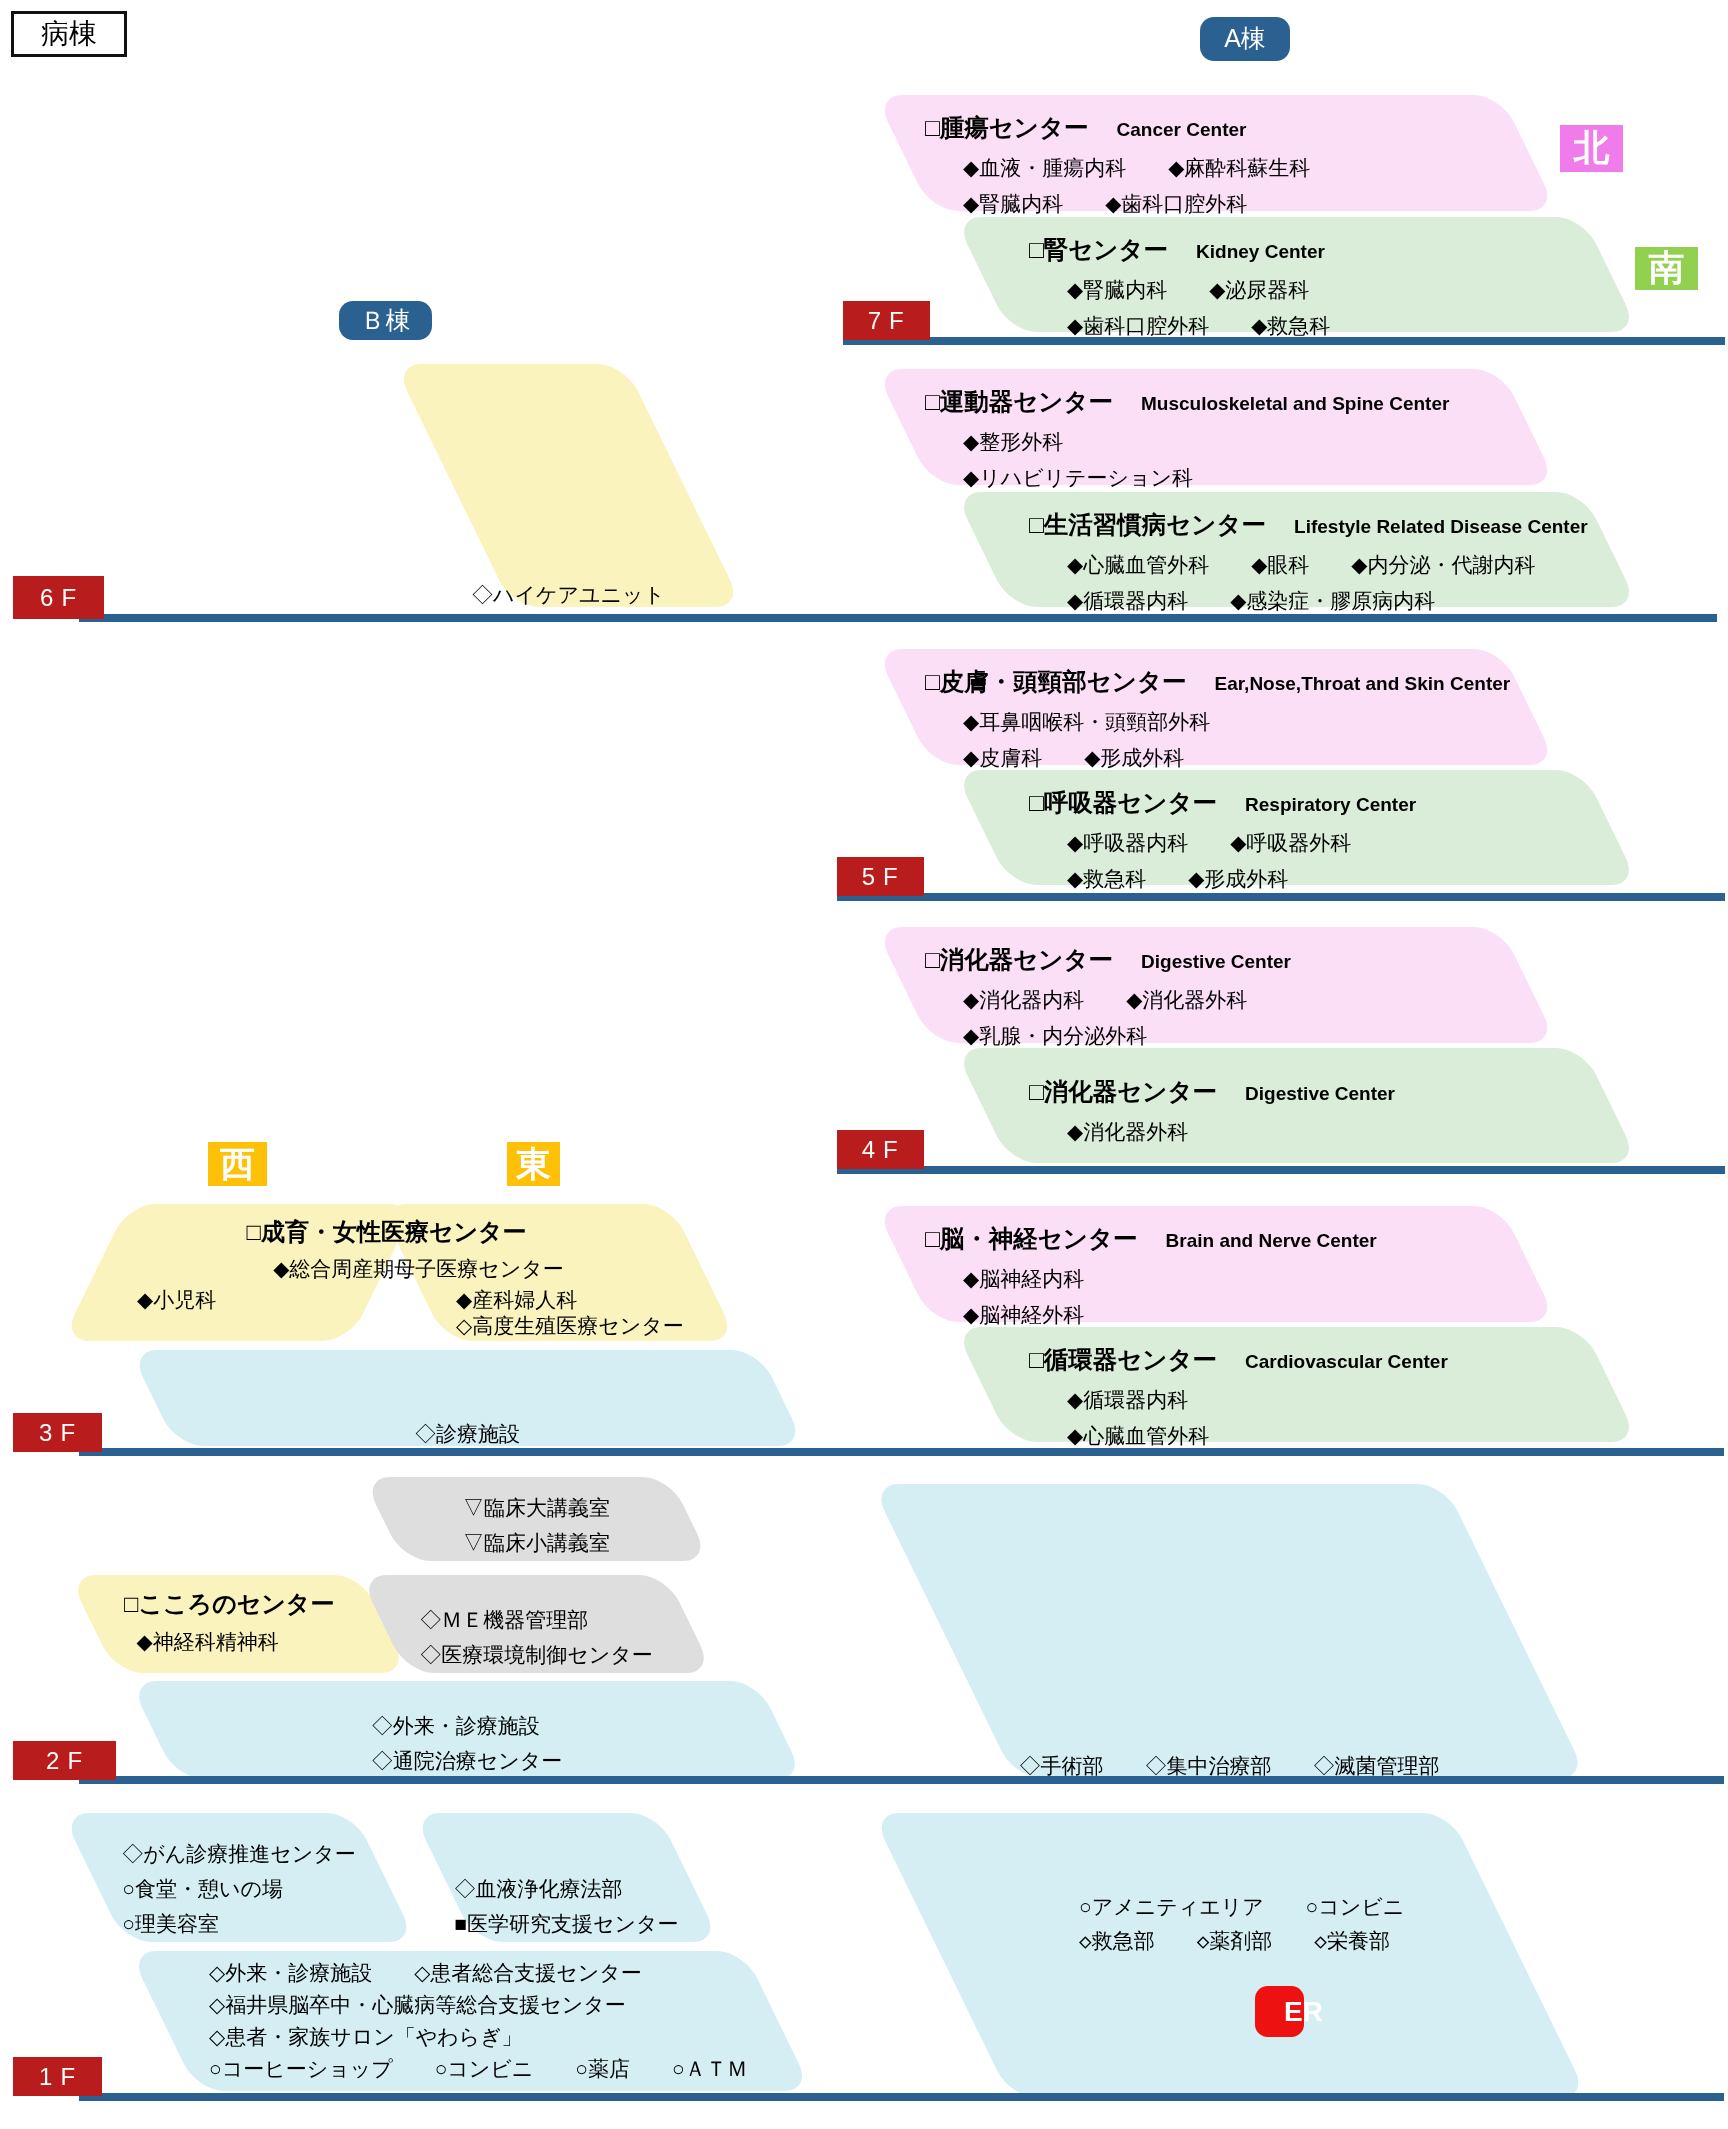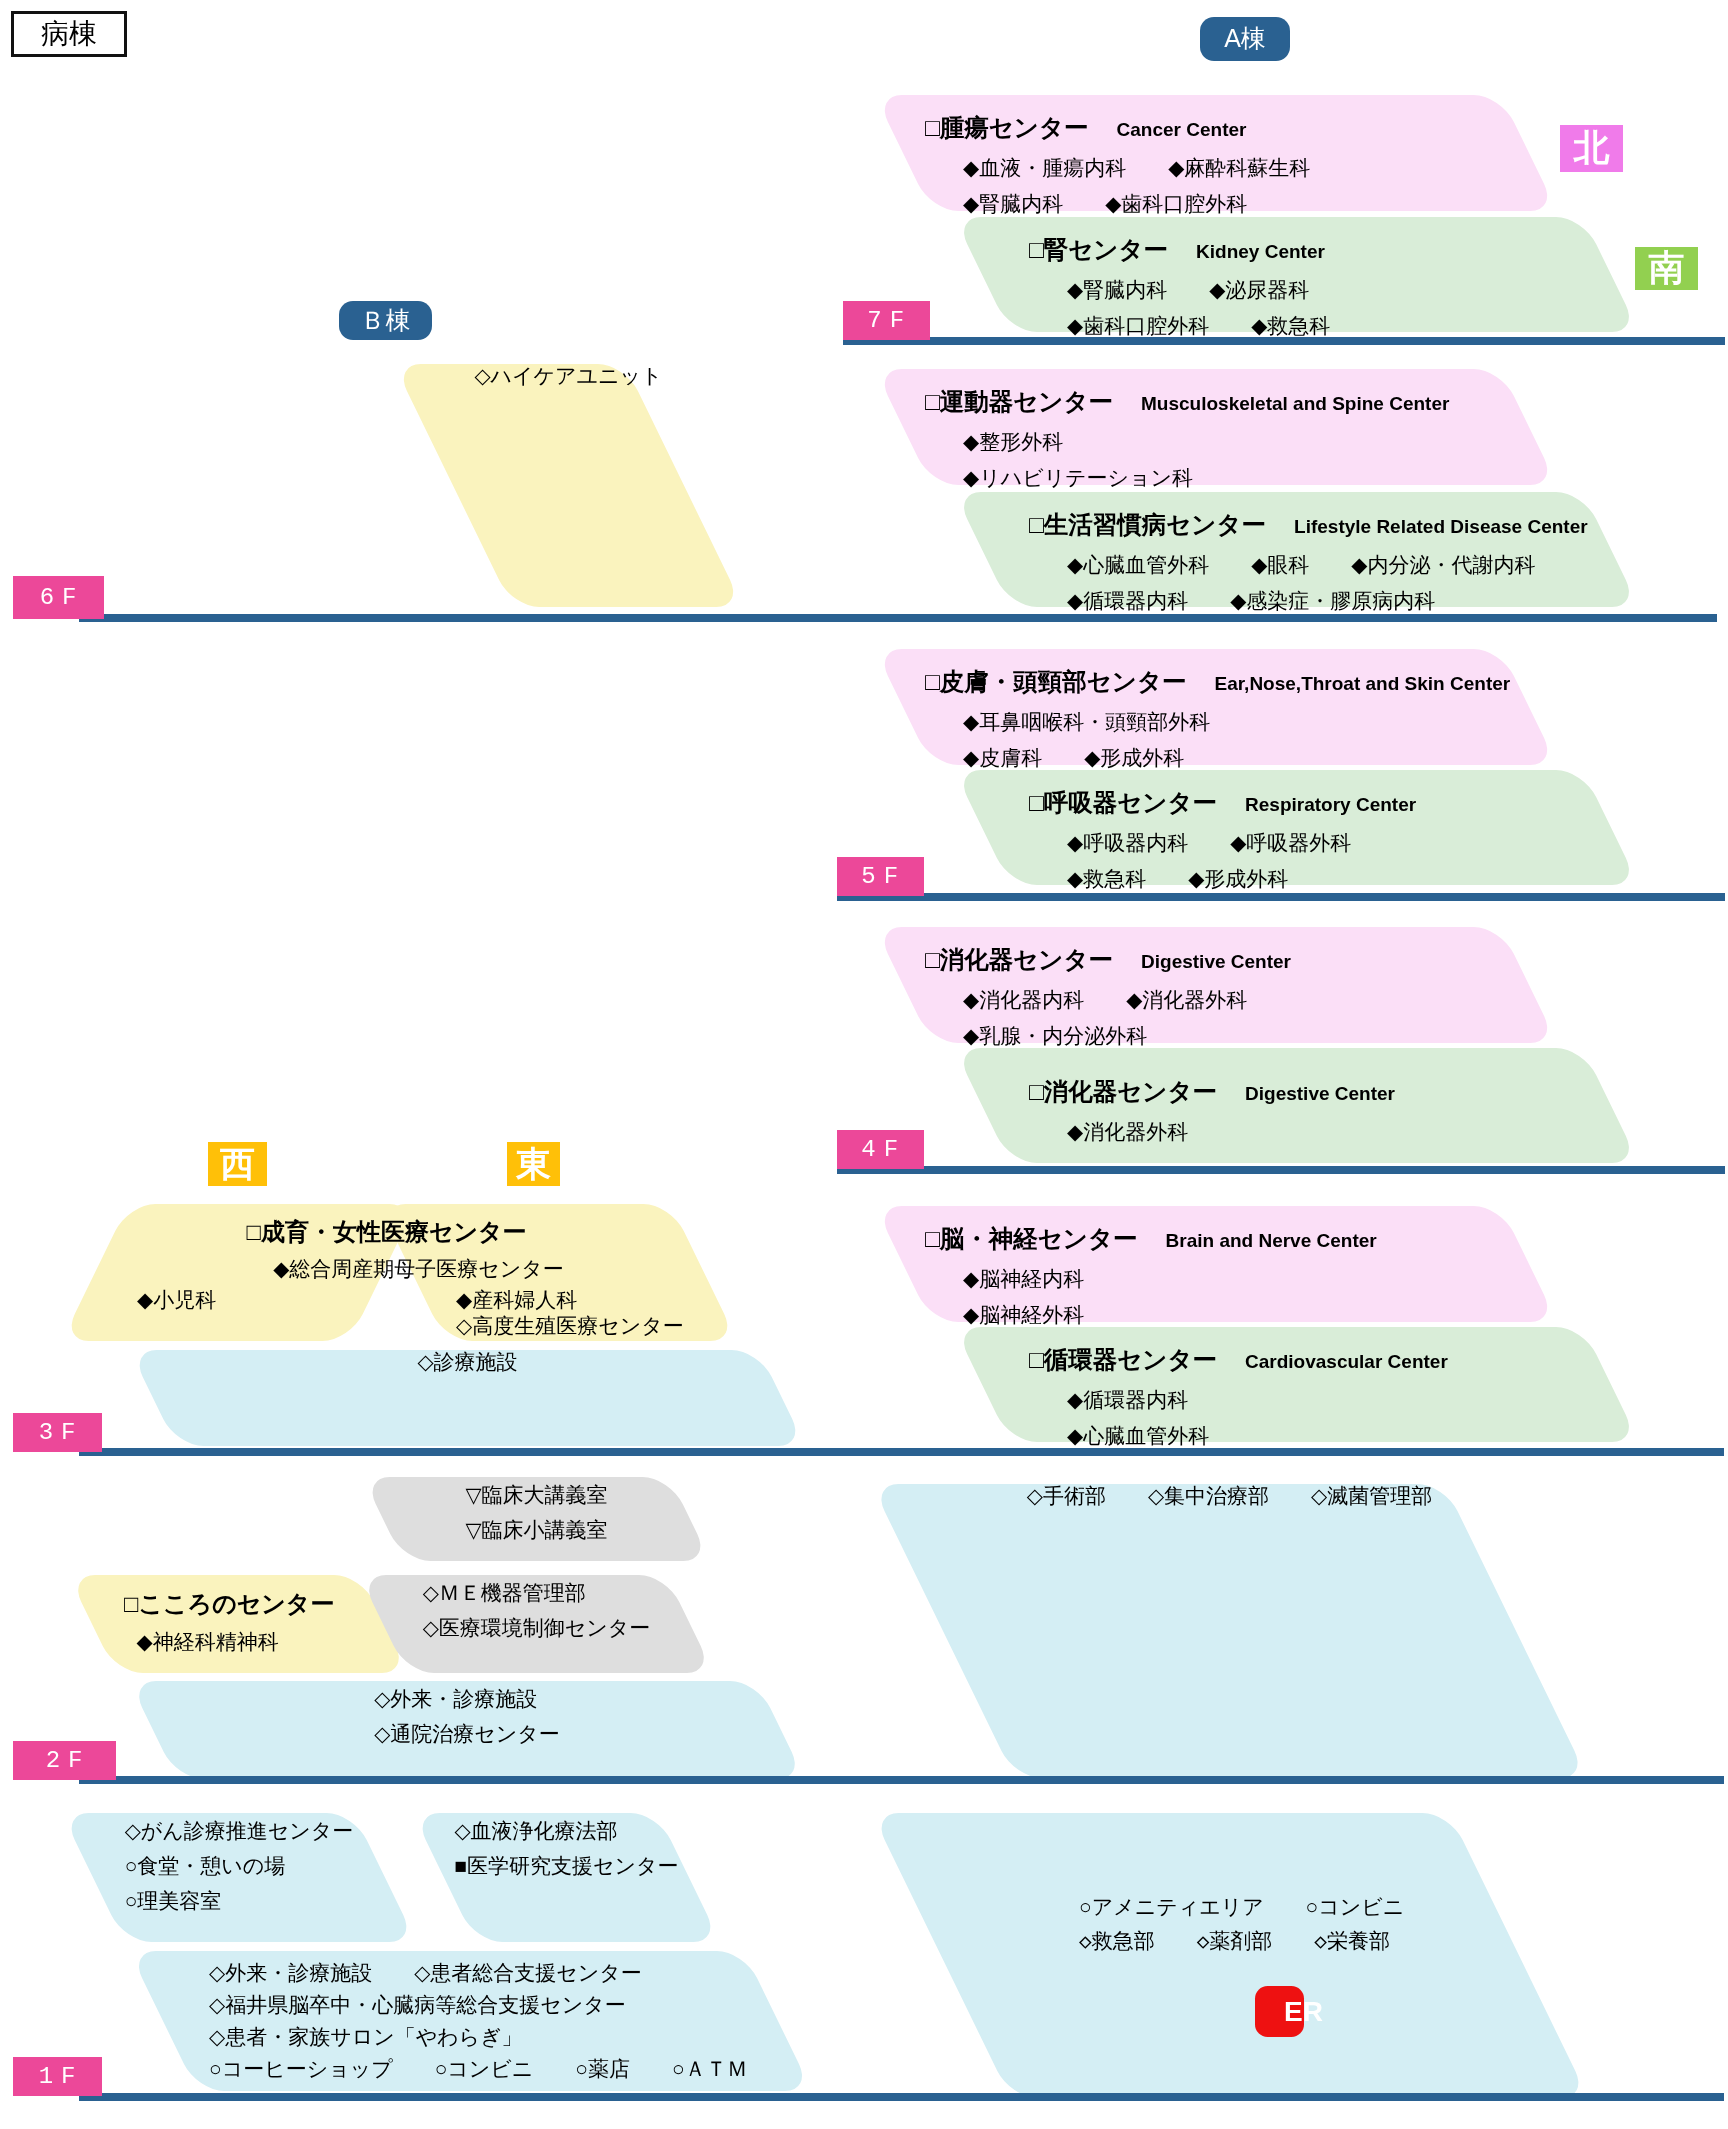--- a/index.html
+++ b/index.html
@@ -20,35 +20,35 @@
 
   
   .awing .content{padding:16px 0 0 22px;}
   .awing .titlerow{white-space:nowrap;}
   .awing .jp{font-size:24.5px;font-weight:bold;}
   .awing .en{font-size:19px;font-weight:bold;margin-left:28px;}
   .awing .line{padding-left:38px;line-height:36px;font-size:21px;white-space:nowrap;}
   .awing .titlerow{margin-bottom:6.3px;}
 
   
-  .center .content{display:flex;flex-direction:column;align-items:center;justify-content:flex-start;}
+  .center .content{display:flex;flex-direction:column;align-items:center;justify-content:flex-end;font-family:Liberation Serif, serif;}
   .center .col{text-align:left;}
   .center .line{font-size:21px;line-height:35px;white-space:nowrap;}
   .single .line{line-height:24px;}
 
   
   .txt{position:absolute;z-index:3;font-size:21px;white-space:nowrap;}
   .txt.b{font-weight:bold;font-size:24px;}
   .txt.ctr{text-align:center;}
 
   
   .bar{position:absolute;height:8px;background:#2a6191;z-index:1;}
-  .flabel{position:absolute;background:#ec4899;color:#fff;display:flex;align-items:center;
+  .flabel{position:absolute;background:#b91c1c;color:#fff;display:flex;align-items:center;
           justify-content:center;font-size:24px;letter-spacing:8px;padding-left:6.3px;
-          box-sizing:border-box;z-index:2;font-family:Liberation Mono, monospace;}
+          box-sizing:border-box;z-index:2;}
 
   
   .badge{position:absolute;display:flex;align-items:center;justify-content:center;
          color:#fff;z-index:4;box-sizing:border-box;}
   .badge.wing{background:#2a6191;border-radius:14px;font-size:25px;}
   .badge.dir{font-size:36px;font-weight:bold;}
   .badge.north{background:#f07bea;}
   .badge.south{background:#92d050;}
   .badge.west,.badge.east{background:#ffc008;font-size:35px;}
   .badge.er{background:#ee1111;border-radius:12.6px;font-size:28px;font-weight:bold;padding-left:48px;}

